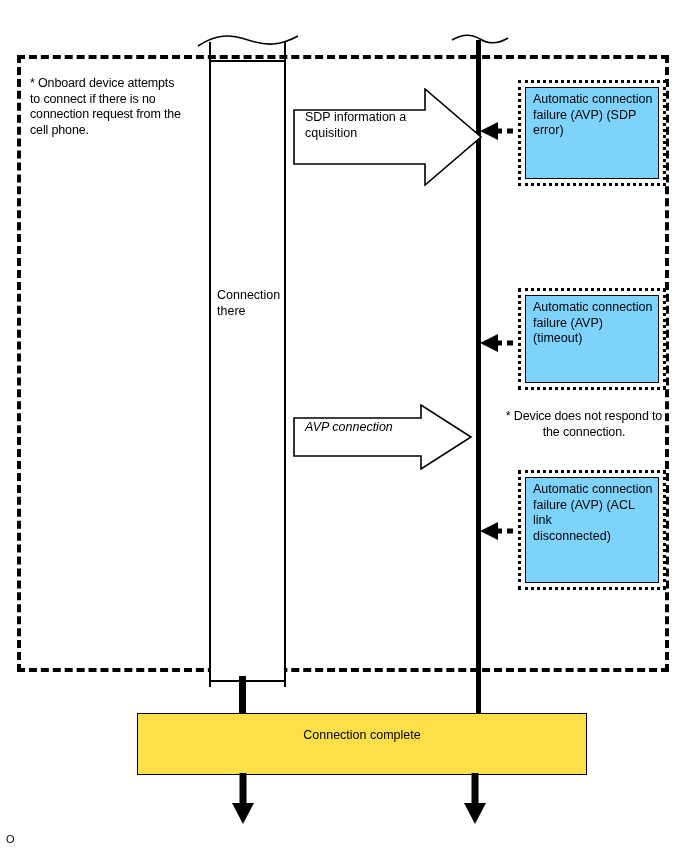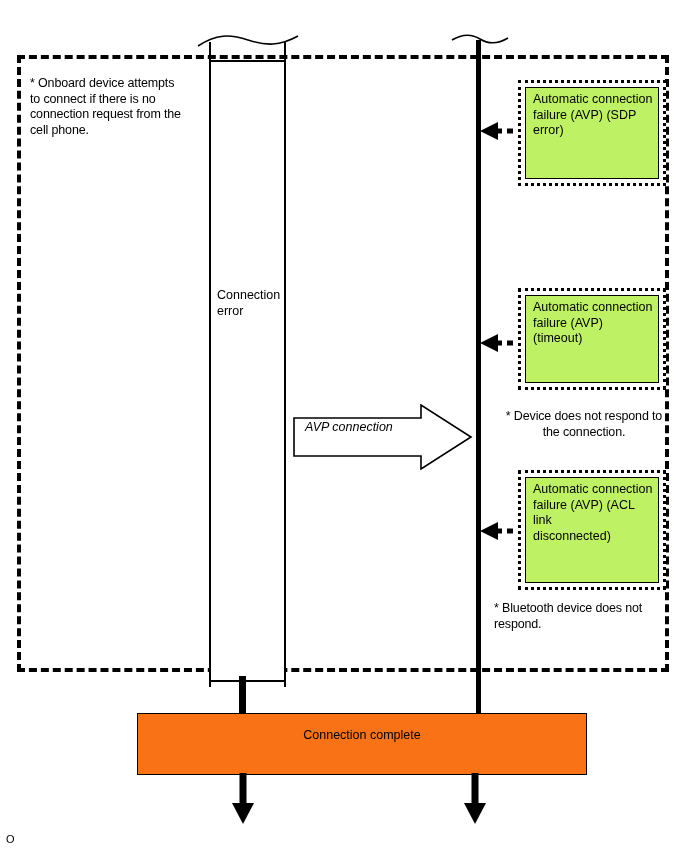--- a/index.html
+++ b/index.html
@@ -89,21 +89,21 @@
     background: #ffffff;
   }
   .alert-inner {
     position: absolute;
     left: 4px;
     top: 4px;
     right: 4px;
     bottom: 4px;
     border: 1.5px solid #000000;
     box-sizing: border-box;
-    background: #bef264;
+    background: #7dd3fc;
   }
   .alert-inner .alert-label {
     position: absolute;
     left: 7px;
     top: 4px;
     right: 4px;
     font-size: 12.5px;
     line-height: 15.5px;
     white-space: pre-wrap;
   }
@@ -112,21 +112,21 @@
   .dash-conn {
     position: absolute;
     height: 22px;
   }
   .dash-conn svg { display: block; }
 
   
   .wide-box {
     position: absolute;
     border: 1.5px solid #000000;
-    background: #f97316;
+    background: #fde047;
     box-sizing: border-box;
   }
   .wide-box .wide-label {
     position: absolute;
     left: 0;
     right: 0;
     top: 14px;
     text-align: center;
     font-size: 12.5px;
   }
@@ -168,23 +168,30 @@
   <div class="lifeline-thin" style="left:284px; top:42px; height:645px;"></div>
   <div class="lifeline-thick" style="left:476px; top:40px; height:675px;"></div>
 
   <div class="txt" style="left:30px; top:76px; width:175px;">* Onboard device attempts
 to connect if there is no
 connection request from the
 cell phone.</div>
 
   <div class="vbox" style="left:209px; top:60px; width:77px; height:622px;">
     <span class="vbox-label">Connection
-error</span>
-  </div>
-
+there</span>
+  </div>
+
+  <div class="block-arrow" style="left:293px; top:88px; width:190px; height:98px;">
+    <svg width="190" height="98" viewBox="0 0 190 98">
+      <path d="M1 22 L132 22 L132 1 L188 49 L132 97 L132 76 L1 76 Z" fill="#ffffff" stroke="#000000" stroke-width="1.6" stroke-linejoin="miter"></path>
+    </svg>
+    <span class="arrow-label">SDP information a
+cquisition</span>
+  </div>
 
   <div class="block-arrow" style="left:293px; top:404px; width:180px; height:66px;">
     <svg width="180" height="66" viewBox="0 0 180 66">
       <path d="M1 14 L128 14 L128 1 L178 33 L128 65 L128 52 L1 52 Z" fill="#ffffff" stroke="#000000" stroke-width="1.6" stroke-linejoin="miter"></path>
     </svg>
     <span class="arrow-label" style="top:16px;font-style:italic;">AVP connection</span>
   </div>
 
   <div class="dash-conn" style="left:476px; top:120px; width:48px;">
     <svg width="48" height="22" viewBox="0 0 48 22">
@@ -221,22 +228,20 @@
       <path d="M4 11 L22 2 L22 20 Z" fill="#000000"></path>
     </svg>
   </div>
   <div class="alert-outer" style="left:518px; top:470px; width:148px; height:120px;">
     <div class="alert-inner">
       <span class="alert-label">Automatic connection
 failure (AVP) (ACL link
 disconnected)</span>
     </div>
   </div>
-  <div class="txt" style="left:494px; top:601px; width:180px;">* Bluetooth device does not
-respond.</div>
 
   <div class="lifeline-thick" style="left:239px; top:676px; width:7px; height:38px;"></div>
 
   <div class="wide-box" style="left:137px; top:713px; width:450px; height:62px;">
     <span class="wide-label">Connection complete</span>
   </div>
 
   <div class="down-arrow" style="left:231px; top:773px; width:24px; height:52px;">
     <svg width="24" height="52" viewBox="0 0 24 52">
       <rect x="8.5" y="0" width="7" height="32" fill="#000000"></rect>

